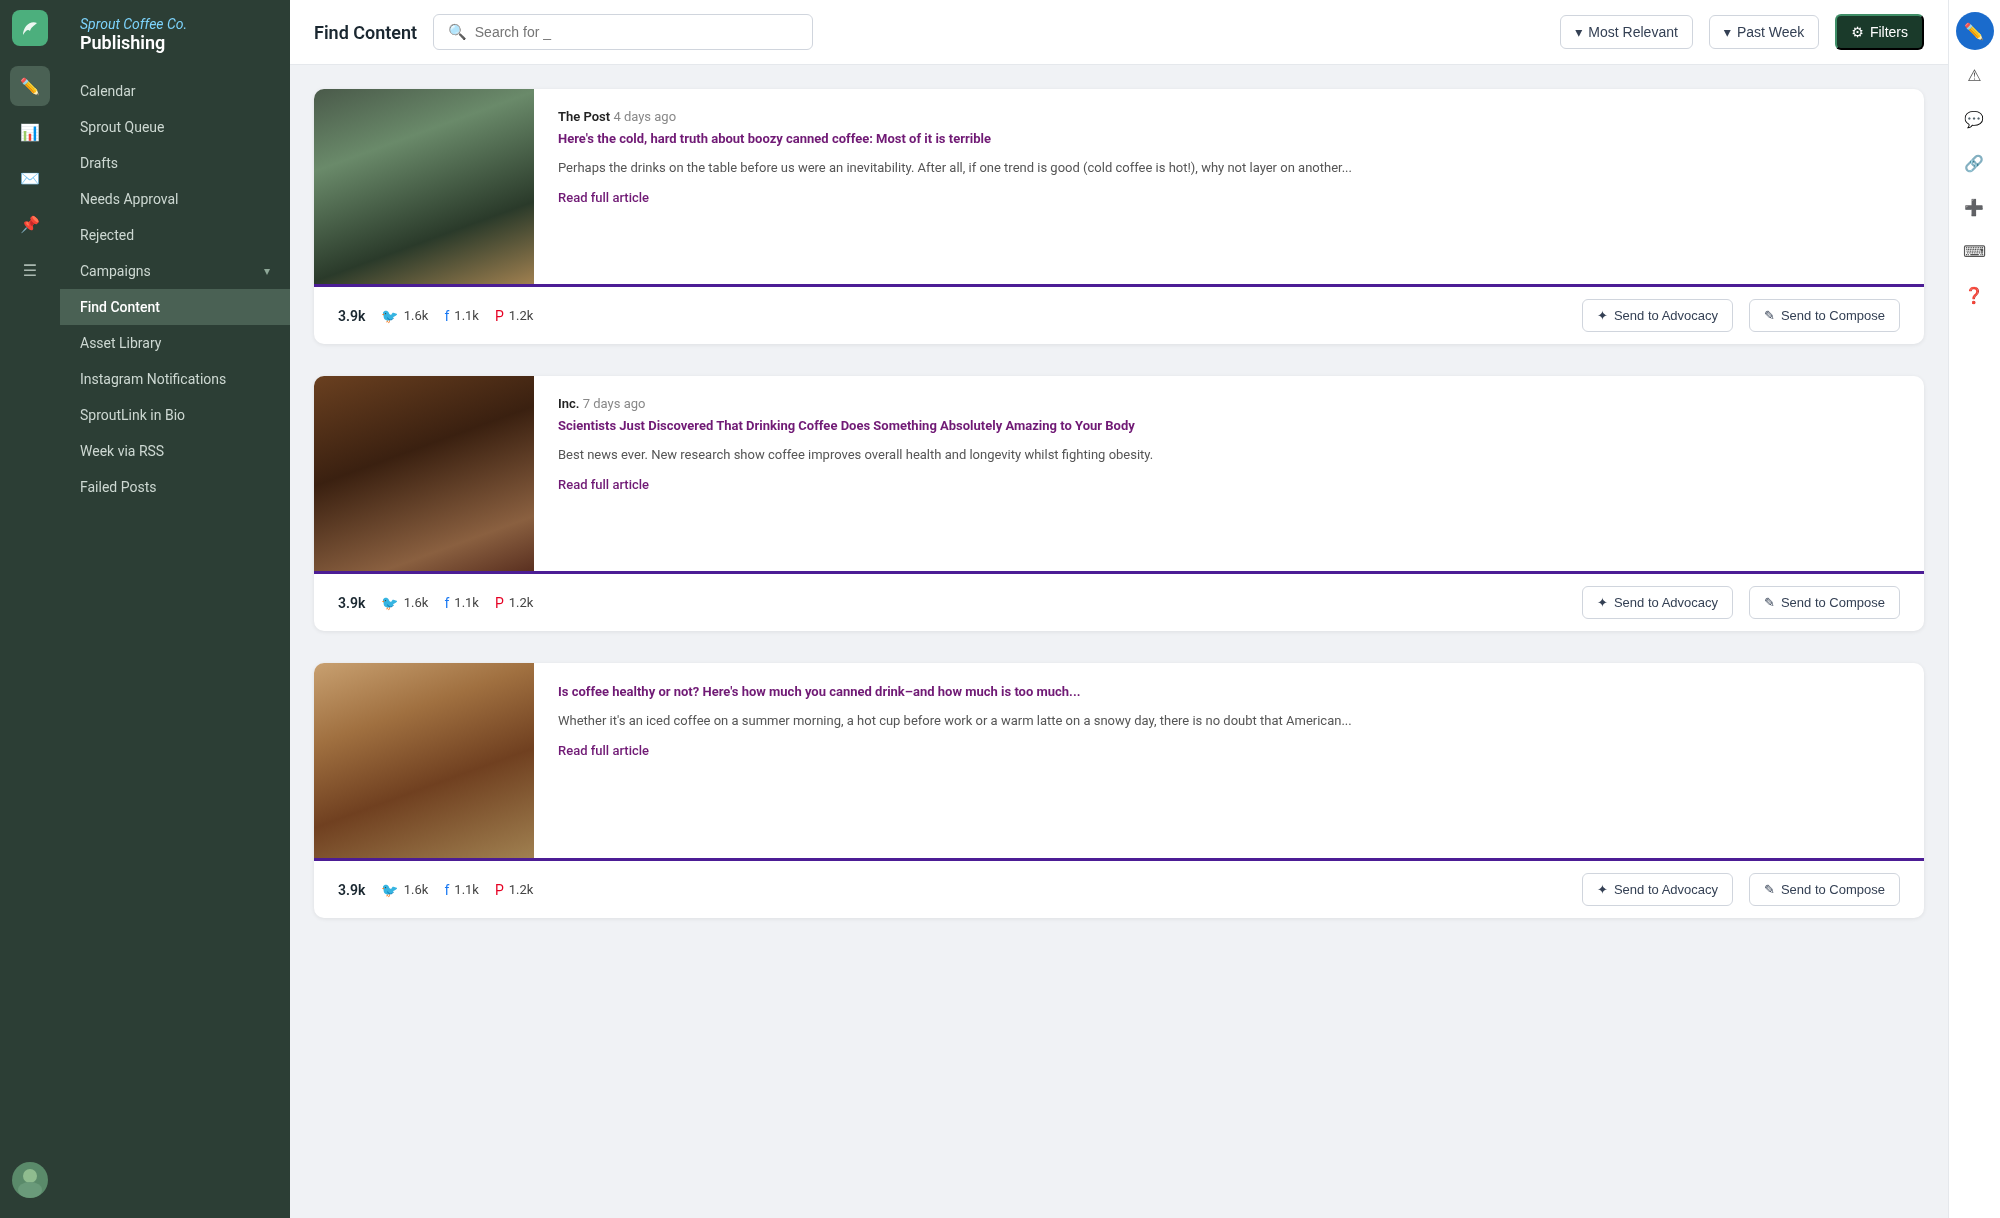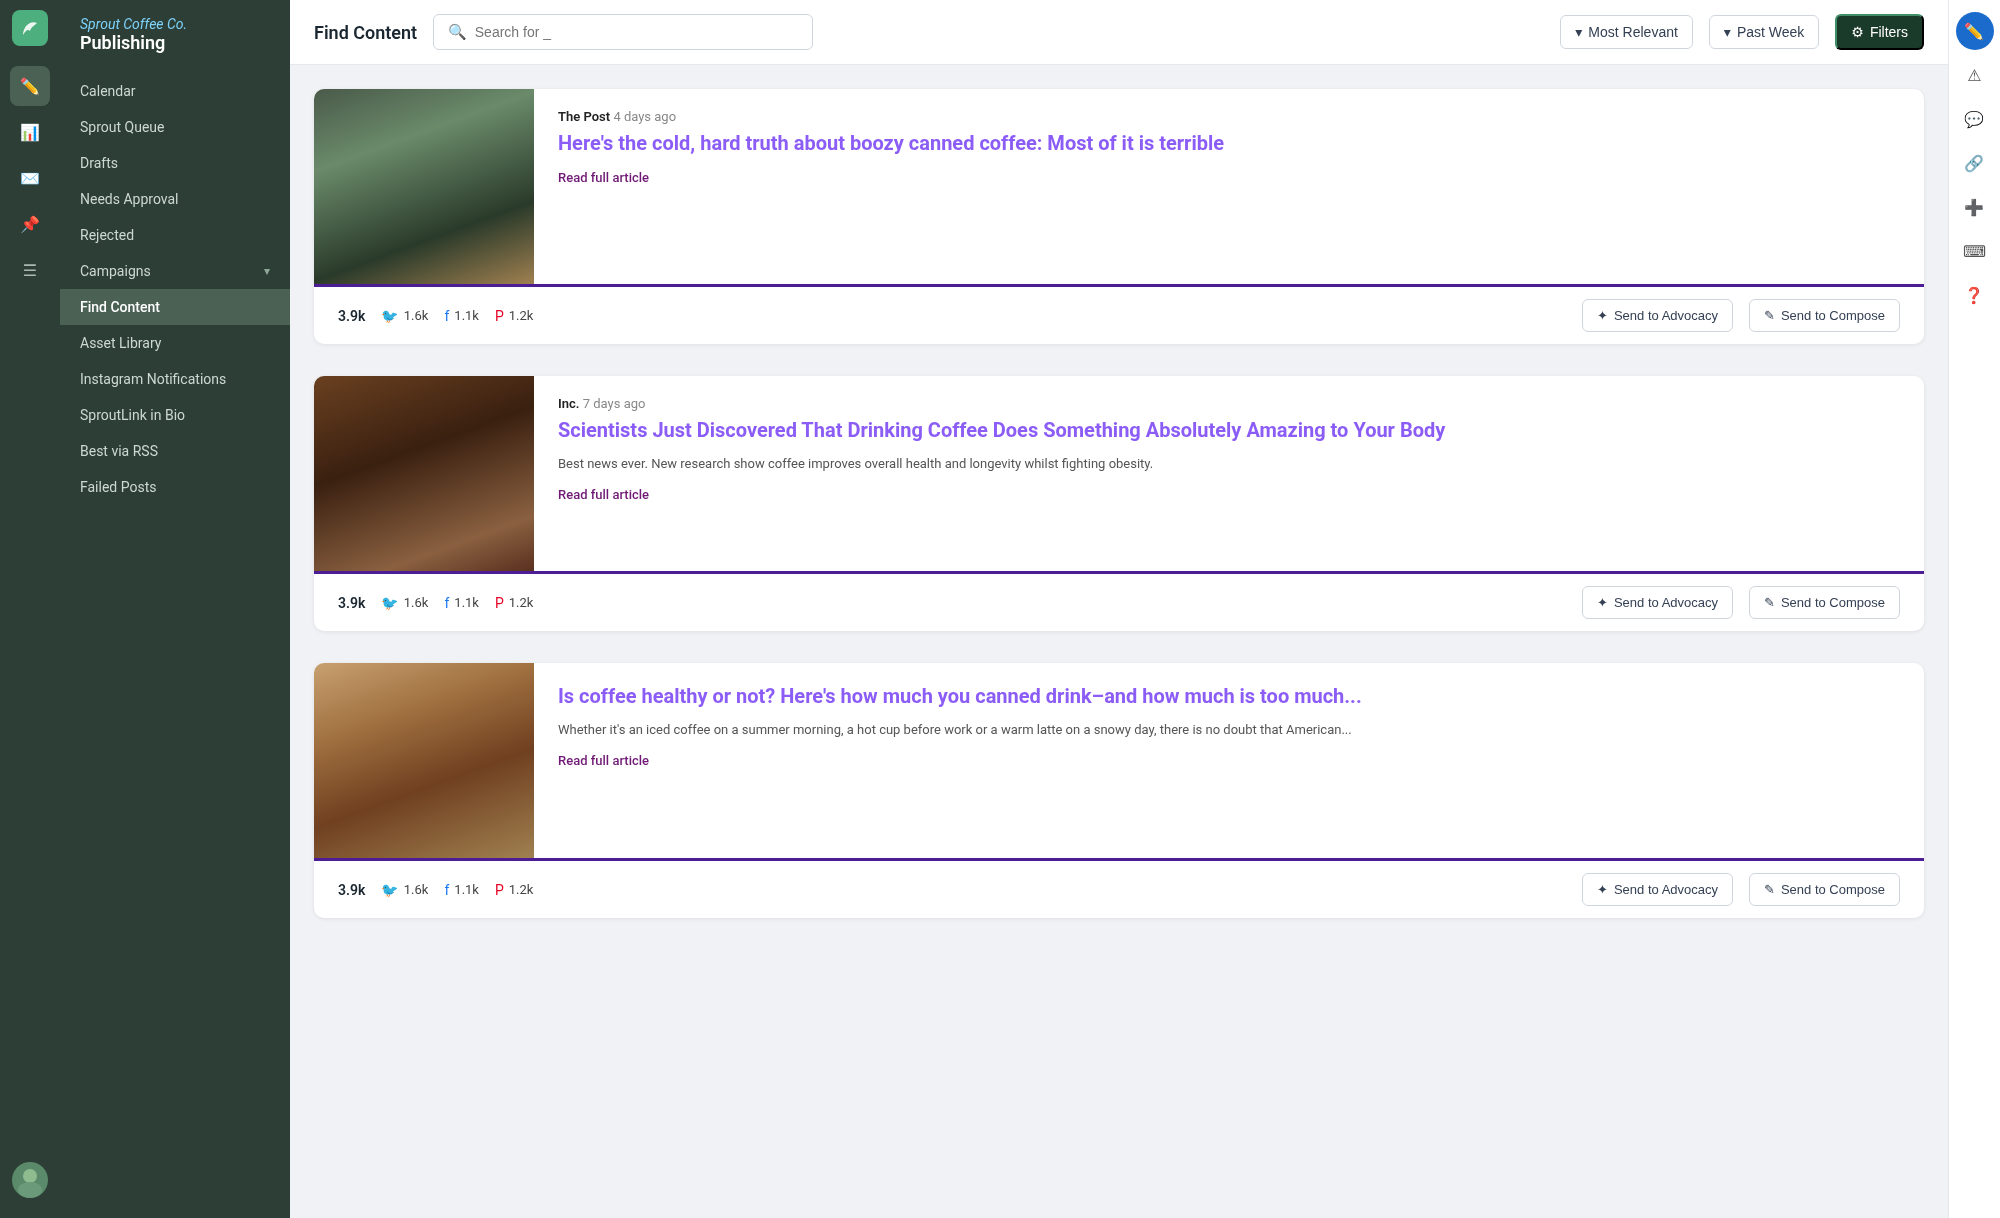--- a/index.html
+++ b/index.html
@@ -208,23 +208,23 @@
       padding: 20px 24px 16px;
     }
     .article-source {
       font-size: 13px;
       color: #555;
       margin-bottom: 6px;
     }
     .article-source .source-name { font-weight: 600; color: #222; }
     .article-source .time { color: #888; }
     .article-title {
-      font-size: 20px;
+      font-size: 13px;
       font-weight: 700;
-      color: #8b5cf6;
+      color: #701a75;
       line-height: 1.35;
       margin-bottom: 10px;
     }
     .article-excerpt {
       font-size: 13px;
       color: #555;
       line-height: 1.5;
       margin-bottom: 10px;
     }
     .read-more {
@@ -357,21 +357,21 @@
       <div class="nav-item">
         <span class="nav-label">Asset Library</span>
       </div>
       <div class="nav-item">
         <span class="nav-label">Instagram Notifications</span>
       </div>
       <div class="nav-item">
         <span class="nav-label">SproutLink in Bio</span>
       </div>
       <div class="nav-item">
-        <span class="nav-label">Best via RSS</span>
+        <span class="nav-label">Week via RSS</span>
       </div>
       <div class="nav-item">
         <span class="nav-label">Failed Posts</span>
       </div>
     </nav>
 </div>
 
 <div class="main">
 
   <div class="header">
@@ -400,20 +400,21 @@
     <div class="article-inner">
       <div class="article-image">
         <div class="img-placeholder" style="background: linear-gradient(160deg, #4a5a4a 0%, #6a8a6a 30%, #2a3a2a 70%, #a08050 100%); min-height: 195px;"></div>
       </div>
       <div class="article-body">
         <div class="article-source">
           <span class="source-name">The Post</span>
           <span class="time"> 4 days ago</span>
         </div>
         <div class="article-title">Here's the cold, hard truth about boozy canned coffee: Most of it is terrible</div>
+        <div class="article-excerpt">Perhaps the drinks on the table before us were an inevitability. After all, if one trend is good (cold coffee is hot!), why not layer on another...</div>
         <a class="read-more">Read full article</a>
       </div>
     </div>
     <div class="article-footer">
       <span class="stat-total">3.9k</span>
       <span class="stat-group">
         <span class="stat-icon-twitter">🐦</span>
         <span>1.6k</span>
       </span>
       <span class="stat-group">

